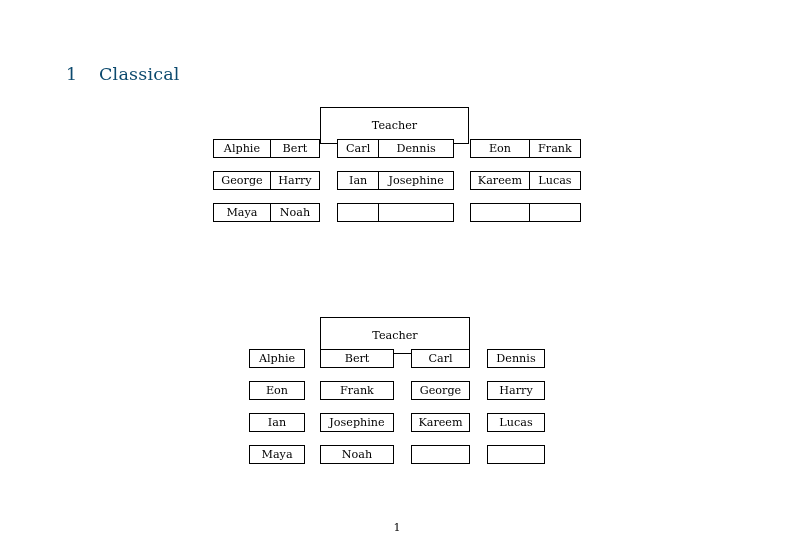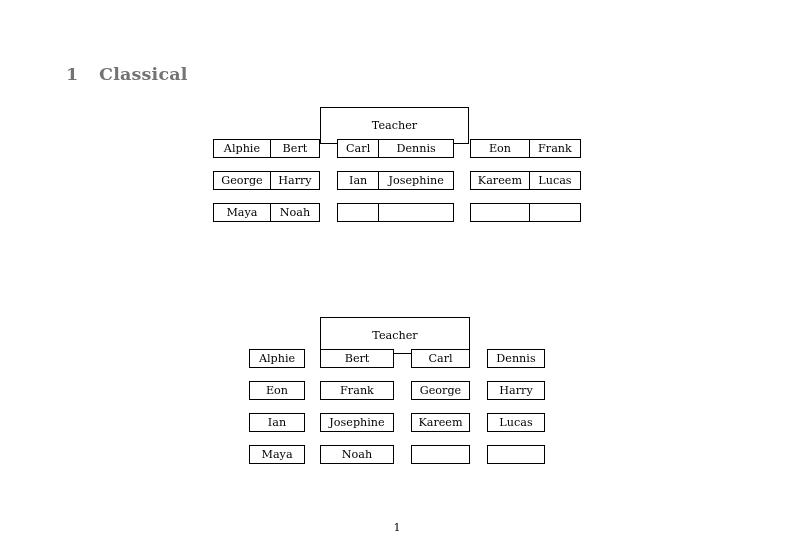--- a/index.html
+++ b/index.html
@@ -17,25 +17,25 @@
     width: 794px;
     height: 560px;
     background: #ffffff;
     overflow: hidden;
   }
 
   
   .section-heading {
     position: absolute;
     font-family: "DejaVu Serif", "Liberation Serif", serif;
-    font-weight: bold;
+    font-weight: normal;
     font-size: 17.5px;
     letter-spacing: 0.2px;
     white-space: nowrap;
-    color: #737373;
+    color: #0c4a6e;
   }
   .section-heading .sec-num {
     display: inline-block;
     width: 33px;
   }
   .section-heading .sec-title {
     display: inline-block;
   }
 
   

